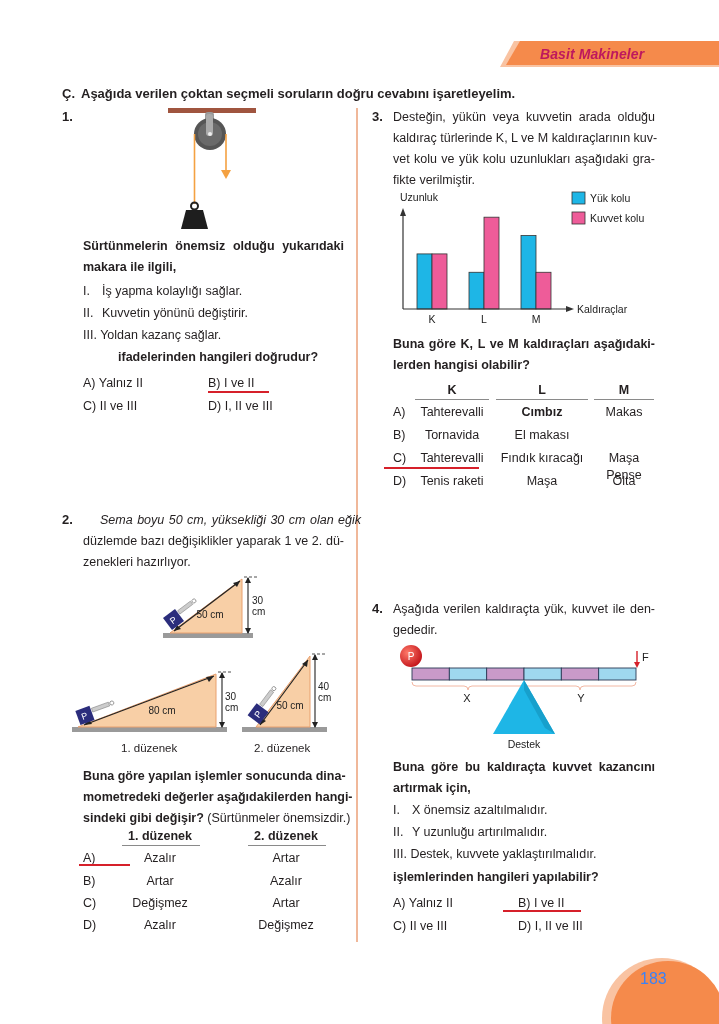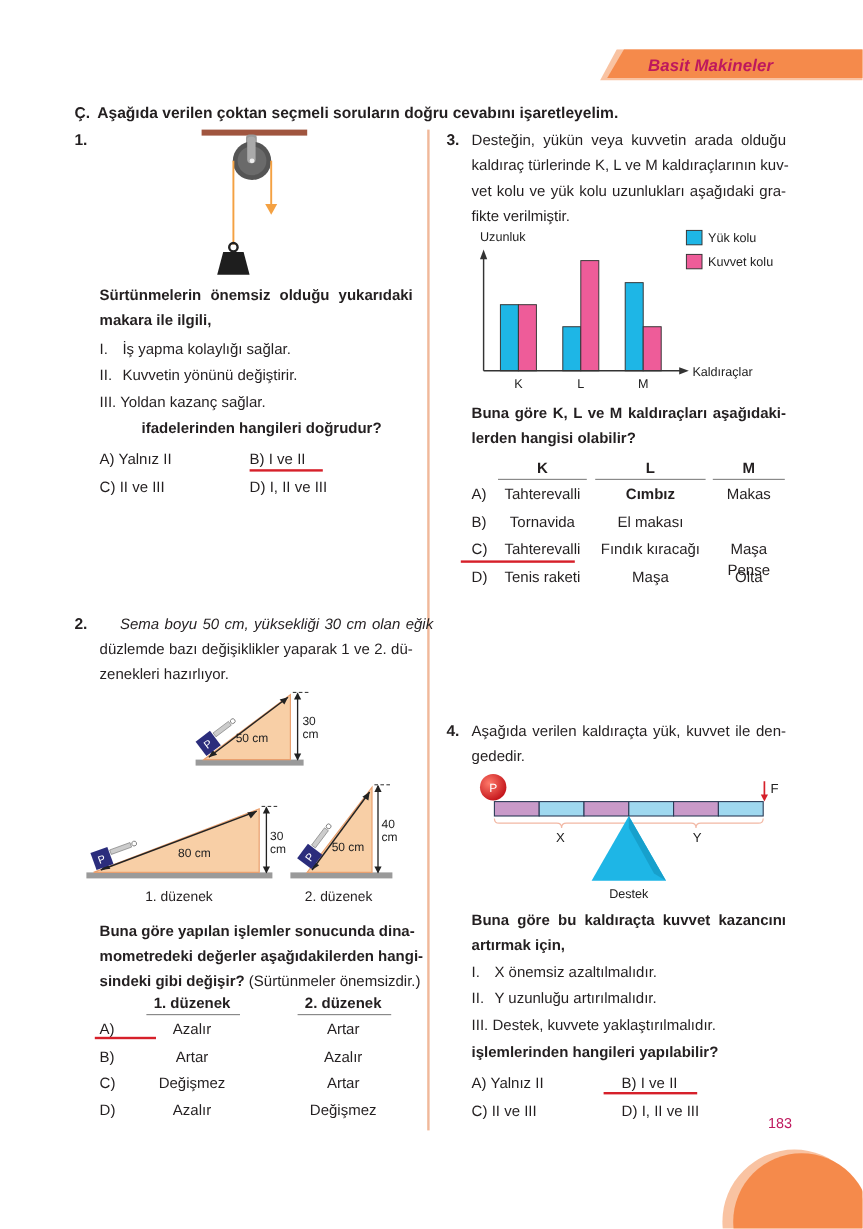--- a/index.html
+++ b/index.html
@@ -21,21 +21,21 @@
   .qnum { font-weight: bold; font-size: 13px; }
   .line { position: absolute; white-space: nowrap; font-size: 12.5px; line-height: 16px; }
   .just { text-align: justify; text-align-last: justify; }
   .underline-red { position: absolute; height: 2px; background: #d6202a; }
 
   .tbl-cell { position: absolute; font-size: 12.5px; white-space: nowrap; text-align: center; }
   .tbl-head { font-weight: bold; }
   .tbl-rule { position: absolute; height: 1px; background: #8a8a8a; }
 
   .pagenum-wrap { position: absolute; left: 596px; top: 950px; width: 123px; height: 74px; overflow: hidden; }
-  .pagenum-text { position: absolute; left: 640px; top: 929px; color: #be185d; font-size: 12px; }
+  .pagenum-text { position: absolute; left: 640px; top: 970px; color: #3b82f6; font-size: 16px; }
 </style>
 </head>
 <body>
 
 <div class="banner">
   <svg width="219" height="26">
     <polygon points="14,0 219,0 219,26 0,26" fill="#f9c3a2"></polygon>
     <polygon points="20,0 219,0 219,24 6,24" fill="#f58a4b"></polygon>
   </svg>
   <span class="banner-text">Basit Makineler</span>

